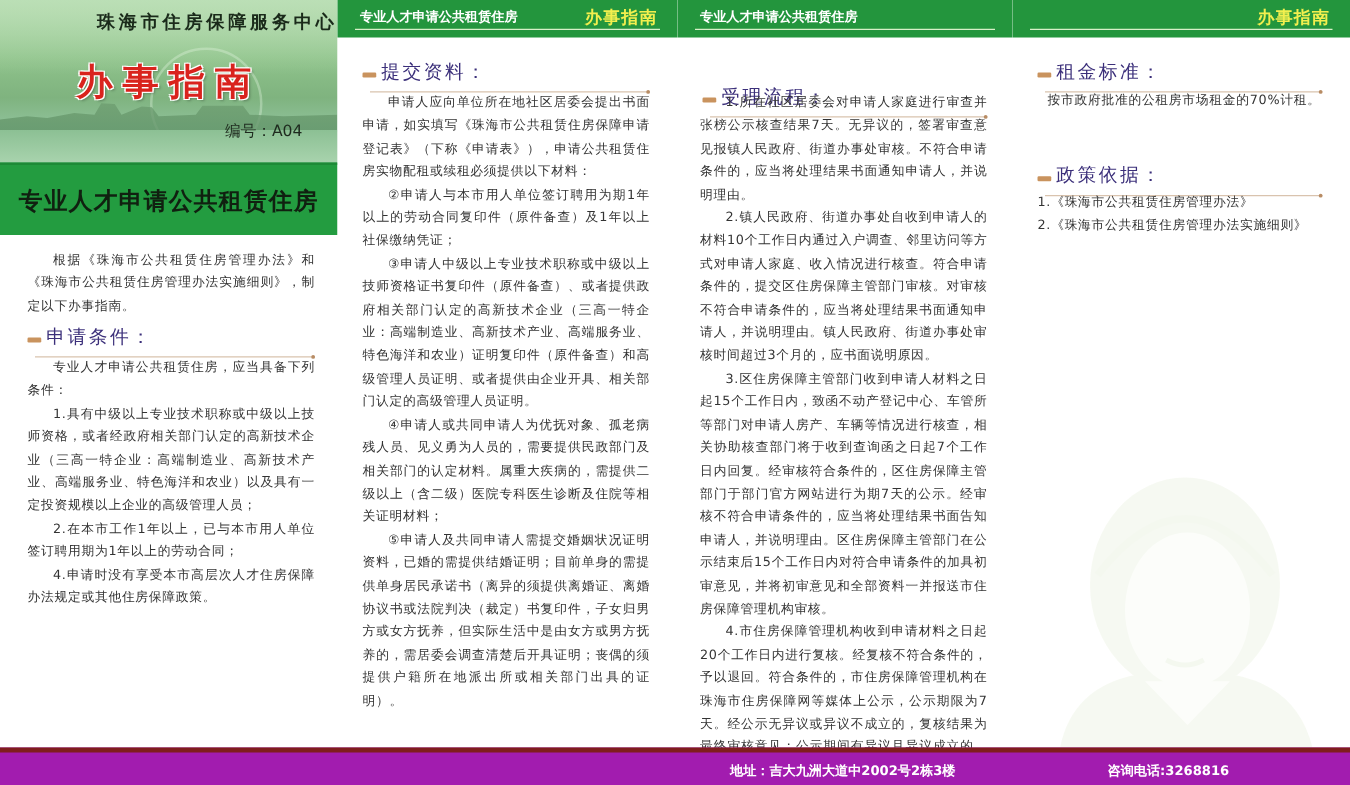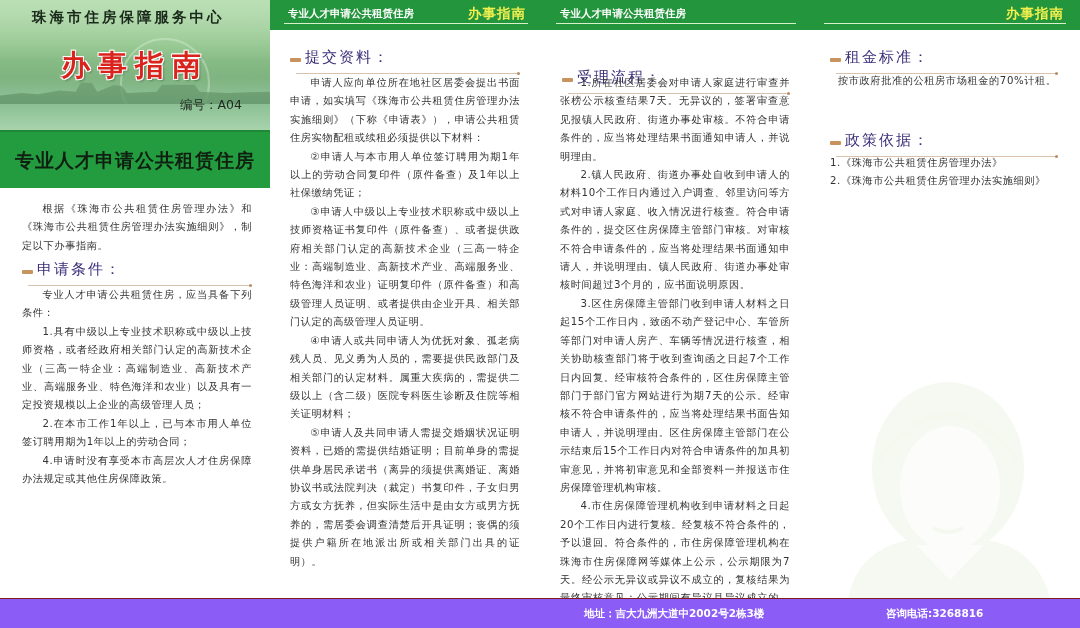--- a/index.html
+++ b/index.html
@@ -17,21 +17,21 @@
            background: linear-gradient(180deg, #a9d3a3 0%, #8fc38b 35%, #7fb37f 60%, #8fc29a 78%, #a6cfb0 100%); }
   .cover .haze { position: absolute; left: 0; right: 0; top: 0; height: 60px;
                  background: linear-gradient(180deg, rgba(190,225,185,.85), rgba(160,205,155,0)); }
   .cover .skyline { position: absolute; left: 0; right: 0; top: 80px; height: 26px;
                     background: linear-gradient(180deg, #6f9e71, #5c8f63); opacity: .75;
                     clip-path: polygon(0 60%, 8% 50%, 14% 55%, 22% 40%, 28% 45%, 30% 10%, 34% 12%, 36% 45%, 42% 20%, 45% 22%, 47% 50%, 58% 45%, 60% 18%, 72% 18%, 74% 45%, 84% 50%, 100% 45%, 100% 100%, 0 100%); }
   .cover .arc { position: absolute; left: 120px; top: 38px; width: 90px; height: 90px; border-radius: 50%;
                 border: 2px solid rgba(230,245,225,.35); }
   .cover .water { position: absolute; left: 0; right: 0; top: 104px; bottom: 0;
                   background: linear-gradient(180deg, #8cc094, #a8d3ad); }
-  .cover .org { position: absolute; left: 0; width: 270px; top: 8px; text-align: left;
+  .cover .org { position: absolute; left: 0; width: 270px; top: 8px; text-align: right;
                 font-size: 14.5px; font-weight: bold; color: #1a2a1a; letter-spacing: 3px; padding-left: 32px; }
   .cover .big { position: absolute; left: 0; width: 270px; top: 46px; text-align: center;
                 font-family: "DejaVu Serif", "Liberation Serif", serif;
                 font-size: 29px; font-weight: bold; color: #d9231d; letter-spacing: 8px;
                 text-shadow: 1px 1px 0 #fff, -1px -1px 0 #fff, 1px -1px 0 #fff, -1px 1px 0 #fff, 2px 2px 2px rgba(0,0,0,.25); }
   .cover .code { position: absolute; right: 28px; top: 97px; font-size: 12.5px; color: #1e2a1e; }
 
   .banner { position: absolute; left: 0; top: 130px; width: 270px; height: 58px;
             background: #239c40; border-top: 2px solid #1d8a36; }
   .banner .t { position: absolute; left: 0; width: 270px; top: 16px; text-align: center;
@@ -48,22 +48,22 @@
   .sec .dash { position: absolute; left: 0; top: 10px; width: 11px; height: 4px; background: #c9935e; border-radius: 1px; }
   .sec .title { position: absolute; left: 15px; top: 0; font-size: 15px; color: #3b2f7a; letter-spacing: 2px; }
   .sec .rule { position: absolute; left: 6px; right: 0; bottom: -2px; height: 1px; background: #d9c3ae; }
   .sec .rule::after { content: ""; position: absolute; right: 0; top: -1px; width: 3px; height: 3px; background: #b88c64; border-radius: 50%; }
 
   .para { position: absolute; font-size: 10.2px; line-height: 18.4px; color: #333; letter-spacing: .6px; text-align: justify; }
   .para p { text-indent: 2em; }
   .para p.noind { text-indent: 0; }
 
   
-  .footer { position: absolute; left: 0; top: 598px; width: 1080px; height: 30px; background: #8b5cf6;
-            border-top: 1px solid #7f1d1d; text-decoration: underline; }
+  .footer { position: absolute; left: 0; top: 598px; width: 1080px; height: 30px; background: #a21caf;
+            border-top: 4px solid #7f1d1d; text-decoration: underline; }
   .footer .addr { position: absolute; left: 584px; top: 8px; font-size: 10.5px; font-weight: bold; color: #fff; }
   .footer .tel  { position: absolute; left: 886px; top: 8px; font-size: 10.5px; font-weight: bold; color: #fff; }
 
   
   .watermark { position: absolute; left: 838px; top: 380px; width: 220px; height: 218px; opacity: .6; }
 </style>
 </head>
 <body>
 
 <div class="panel" id="p1">
@@ -105,21 +105,21 @@
     <div class="line"></div>
   </div>
 
   <div class="sec" style="left:20px; top:48px; width:230px;">
     <div class="dash"></div>
     <div class="title">提交资料：</div>
     <div class="rule"></div>
   </div>
 
   <div class="para" style="left:20px; top:74px; width:230px;">
-    <p>申请人应向单位所在地社区居委会提出书面申请，如实填写《珠海市公共租赁住房管理办法实施细则》（下称《申请表》），申请公共租赁住房实物配租或续租必须提供以下材料：</p>
+    <p>申请人应向单位所在地社区居委会提出书面申请，如实填写《珠海市公共租赁住房保障申请登记表》（下称《申请表》），申请公共租赁住房实物配租或续租必须提供以下材料：</p>
     <p>②申请人与本市用人单位签订聘用为期1年以上的劳动合同复印件（原件备查）及1年以上社保缴纳凭证；</p>
     <p>③申请人中级以上专业技术职称或中级以上技师资格证书复印件（原件备查）、或者提供政府相关部门认定的高新技术企业（三高一特企业：高端制造业、高新技术产业、高端服务业、特色海洋和农业）证明复印件（原件备查）和高级管理人员证明、或者提供由企业开具、相关部门认定的高级管理人员证明。</p>
     <p>④申请人或共同申请人为优抚对象、孤老病残人员、见义勇为人员的，需要提供民政部门及相关部门的认定材料。属重大疾病的，需提供二级以上（含二级）医院专科医生诊断及住院等相关证明材料；</p>
     <p>⑤申请人及共同申请人需提交婚姻状况证明资料，已婚的需提供结婚证明；目前单身的需提供单身居民承诺书（离异的须提供离婚证、离婚协议书或法院判决（裁定）书复印件，子女归男方或女方抚养，但实际生活中是由女方或男方抚养的，需居委会调查清楚后开具证明；丧偶的须提供户籍所在地派出所或相关部门出具的证明）。</p>
   </div>
 </div>
 
 <div class="panel" id="p3">
   <div class="hbar" style="left:0; width:268px;">
     <div class="lt">专业人才申请公共租赁住房</div>

